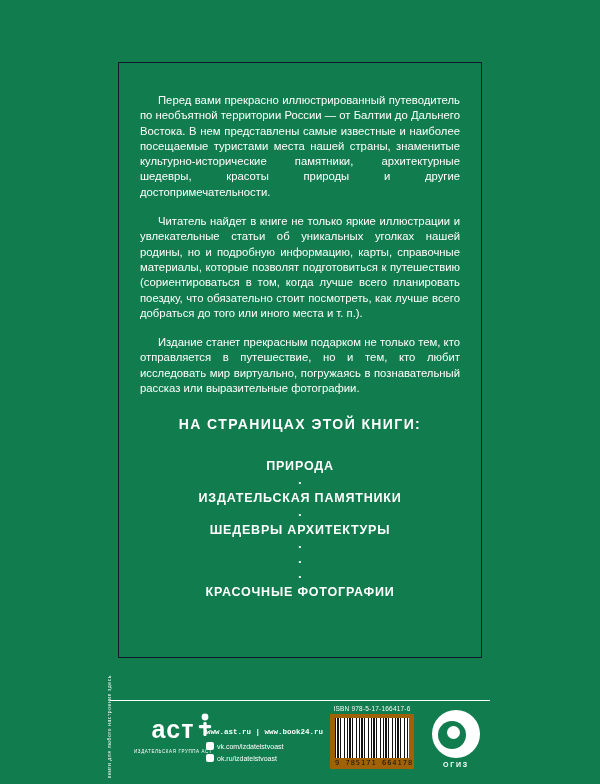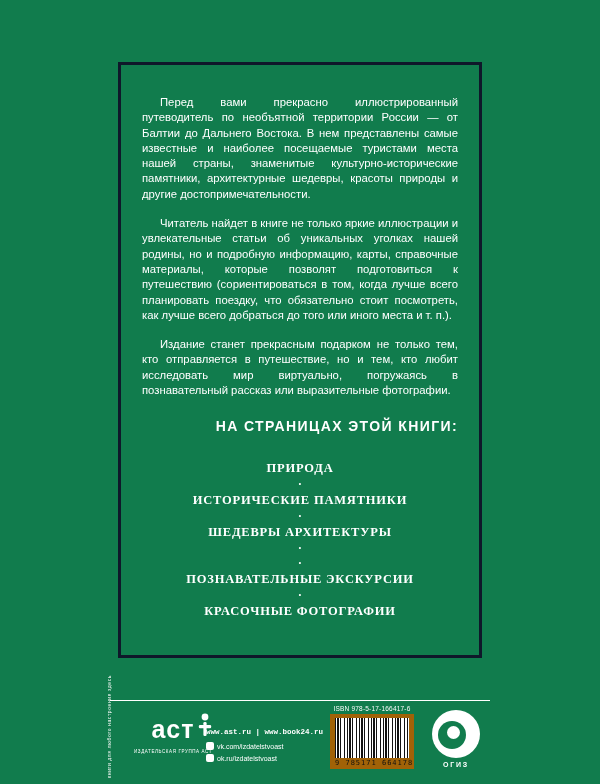--- a/index.html
+++ b/index.html
@@ -5,32 +5,32 @@
   html, body { margin:0; padding:0; }
   body {
     width:600px; height:784px; position:relative; overflow:hidden;
     background:#117c4d;
     font-family:"Liberation Sans", sans-serif;
   }
 
   
   .text-box {
     position:absolute; left:118px; top:62px; width:364px; height:596px;
-    box-sizing:border-box; border:3px solid #0f172a;
+    box-sizing:border-box; border:1px solid #0f172a;
     padding:30px 21px 0 21px; color:#ffffff;
   }
   .para {
     margin:0 0 14px 0; font-size:11.3px; line-height:15.3px;
     text-align:justify; text-indent:18px; hyphens:auto;
   }
   .contents-heading {
-    margin-top:20px; text-align:right; font-weight:bold;
+    margin-top:20px; text-align:center; font-weight:bold;
     font-size:14px; letter-spacing:1.4px;
   }
-  .contents-list { margin-top:26px; text-align:center;font-family:Liberation Serif, serif; }
+  .contents-list { margin-top:26px; text-align:center; }
   .contents-item {
     font-size:12.5px; font-weight:bold; letter-spacing:0.8px; line-height:17px;
   }
   .contents-bullet { font-size:8px; line-height:15px; }
 
   
   .footer-line {
     position:absolute; top:700px; left:110px; width:380px; height:1px;
     background:#ffffff;
   }
@@ -86,26 +86,25 @@
   <div class="text-box">
     <p class="para">Перед вами прекрасно иллюстрированный путеводитель по необъятной территории России — от Балтии до Дальнего Востока. В нем представлены самые известные и наиболее посещаемые туристами места нашей страны, знаменитые культурно-исторические памятники, архитектурные шедевры, красоты природы и другие достопримечательности.</p>
     <p class="para">Читатель найдет в книге не только яркие иллюстрации и увлекательные статьи об уникальных уголках нашей родины, но и подробную информацию, карты, справочные материалы, которые позволят подготовиться к путешествию (сориентироваться в том, когда лучше всего планировать поездку, что обязательно стоит посмотреть, как лучше всего добраться до того или иного места и т. п.).</p>
     <p class="para">Издание станет прекрасным подарком не только тем, кто отправляется в путешествие, но и тем, кто любит исследовать мир виртуально, погружаясь в познавательный рассказ или выразительные фотографии.</p>
 
     <div class="contents-heading">НА СТРАНИЦАХ ЭТОЙ КНИГИ:</div>
 
     <div class="contents-list">
       <div class="contents-item">ПРИРОДА</div>
       <div class="contents-bullet">•</div>
-      <div class="contents-item">ИСТОРИЧЕСКИЕ ПАМЯТНИКИ</div>
+      <div class="contents-item">ИЗДАТЕЛЬСКАЯ ПАМЯТНИКИ</div>
       <div class="contents-bullet">•</div>
       <div class="contents-item">ШЕДЕВРЫ АРХИТЕКТУРЫ</div>
       <div class="contents-bullet">•</div>
       <div class="contents-bullet">•</div>
-      <div class="contents-item">ПОЗНАВАТЕЛЬНЫЕ ЭКСКУРСИИ</div>
       <div class="contents-bullet">•</div>
       <div class="contents-item">КРАСОЧНЫЕ ФОТОГРАФИИ</div>
     </div>
   </div>
 
   <div class="footer-line"></div>
 
   <div class="vertical-tagline">книги для любого настроения здесь</div>
 
   <div class="ast-block">

